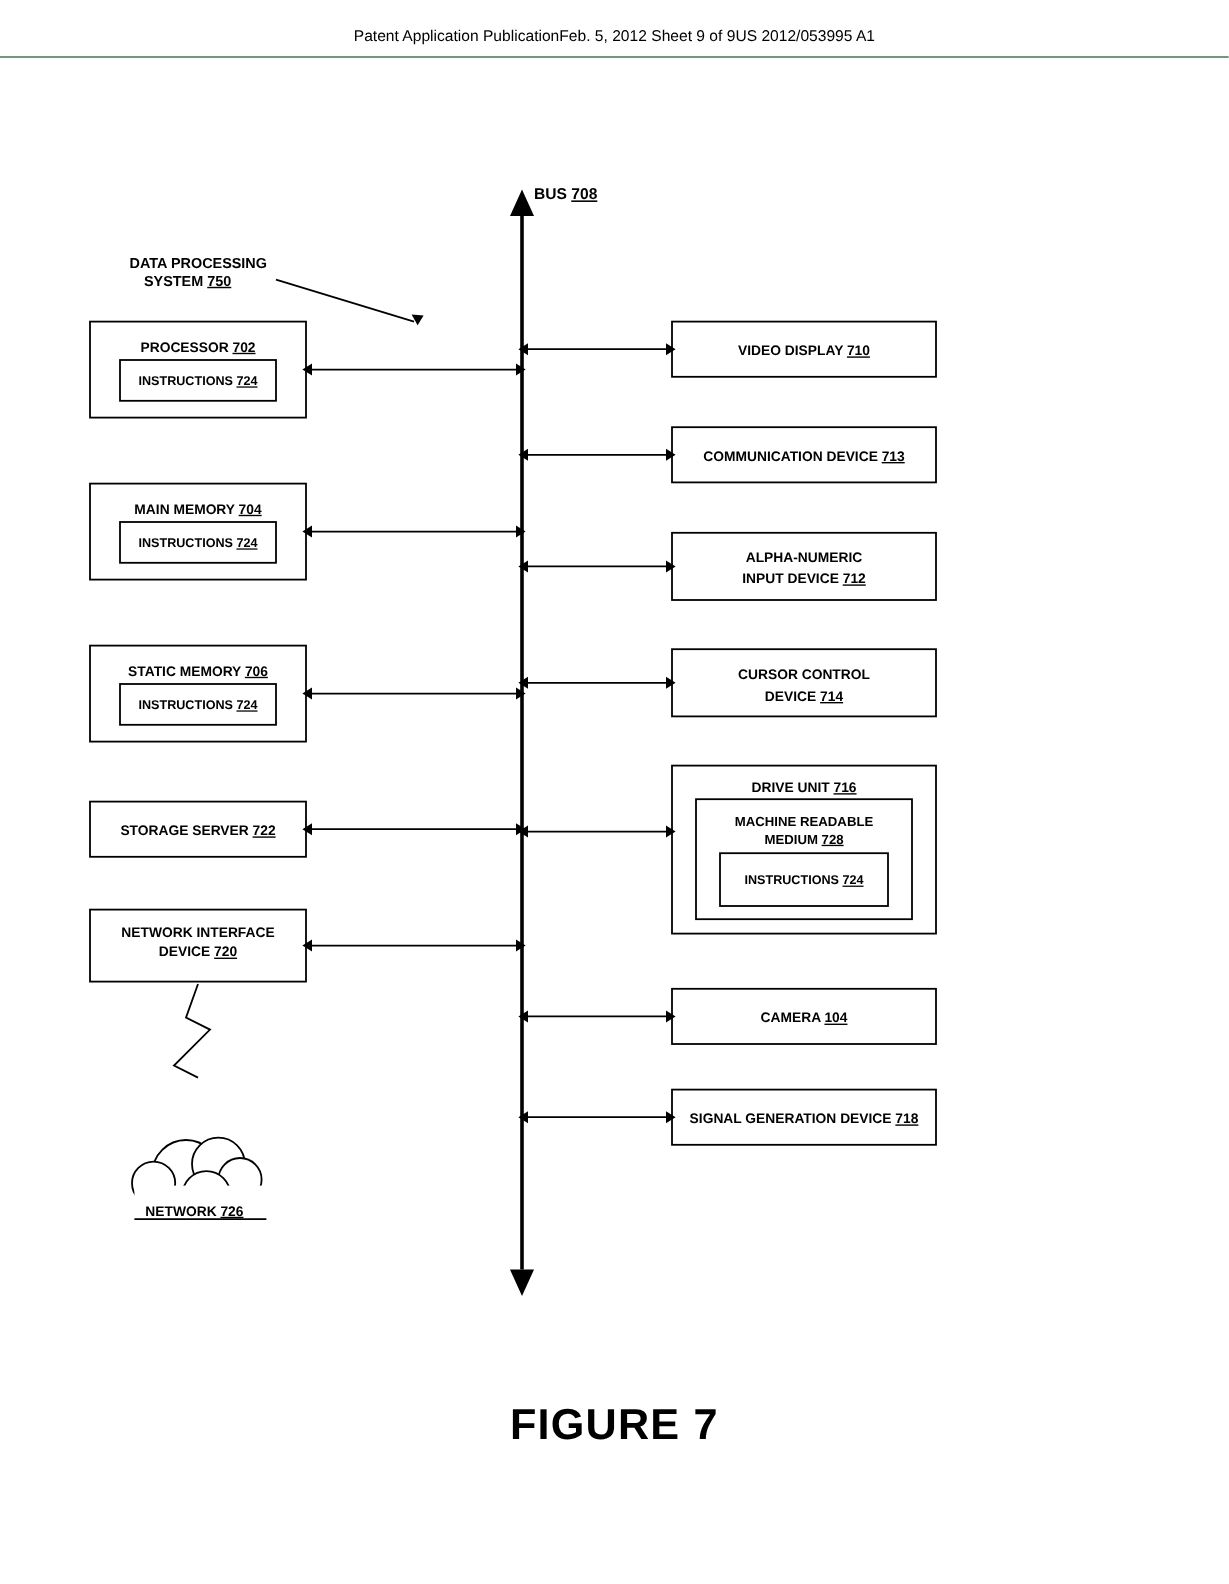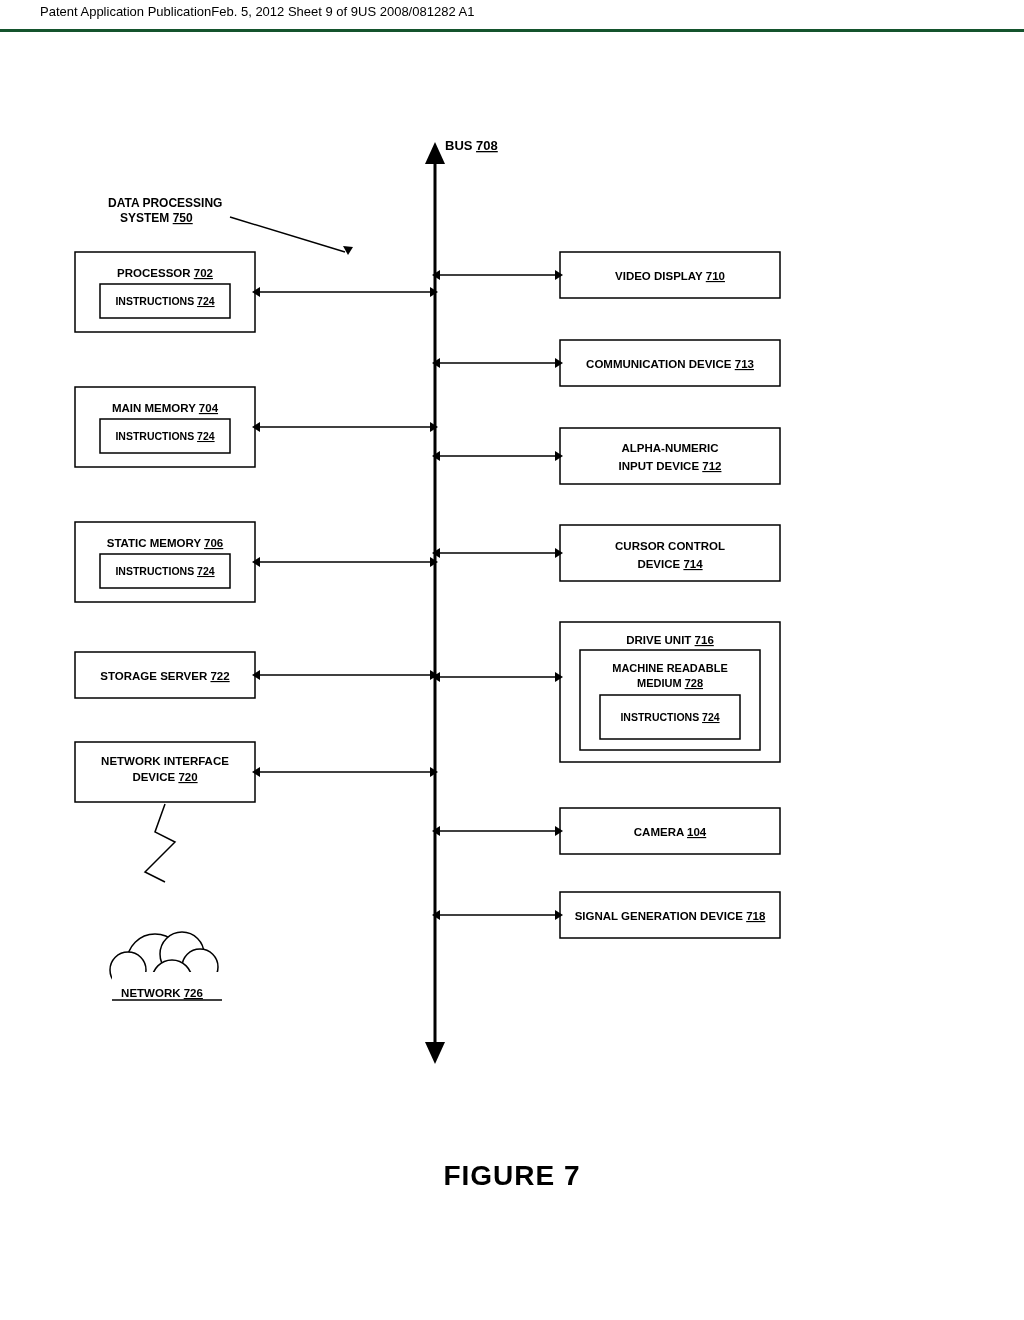--- a/index.html
+++ b/index.html
@@ -9,52 +9,52 @@
       background: #fff;
       font-family: Arial, sans-serif;
       font-size: 12px;
       color: #000;
       overflow: hidden;
       position: relative;
     }
 
     .page-header {
       display: flex;
-      justify-content: flex-start;
+      justify-content: center;
       align-items: center;
-      padding: 4px 40px 10px 40px;
+      padding: 22px 40px 10px 40px;
       font-size: 13px;
-      border-bottom: 3px solid #14532d;
+      border-bottom: 1px solid #14532d;
     }
 
     .diagram-area {
       position: relative;
       width: 100%;
       height: 1180px;
       text-align: right;
     }
 
     
     .figure-caption {
       position: absolute;
       bottom: 20px;
       left: 50%;
       transform: translateX(-50%);
-      font-size: 28px;
+      font-size: 36px;
       font-weight: bold;
       letter-spacing: 1px;
     }
   </style>
 </head>
 <body>
 
 <div class="page-header">
   <span>Patent Application Publication</span>
   <span>Feb. 5, 2012   Sheet 9 of 9</span>
-  <span>US 2008/081282 A1</span>
+  <span>US 2012/053995 A1</span>
 </div>
 
 <div class="diagram-area">
   <svg width="1024" height="1155" style="position:absolute;top:0;left:0;">
 
     <defs>
       <marker id="arrowhead-up" markerWidth="10" markerHeight="7" refX="5" refY="3.5" orient="auto">
         <polygon points="0 7, 5 0, 10 7" fill="#000"></polygon>
       </marker>
       <marker id="arrowhead-down" markerWidth="10" markerHeight="7" refX="5" refY="3.5" orient="auto-start-reverse">

